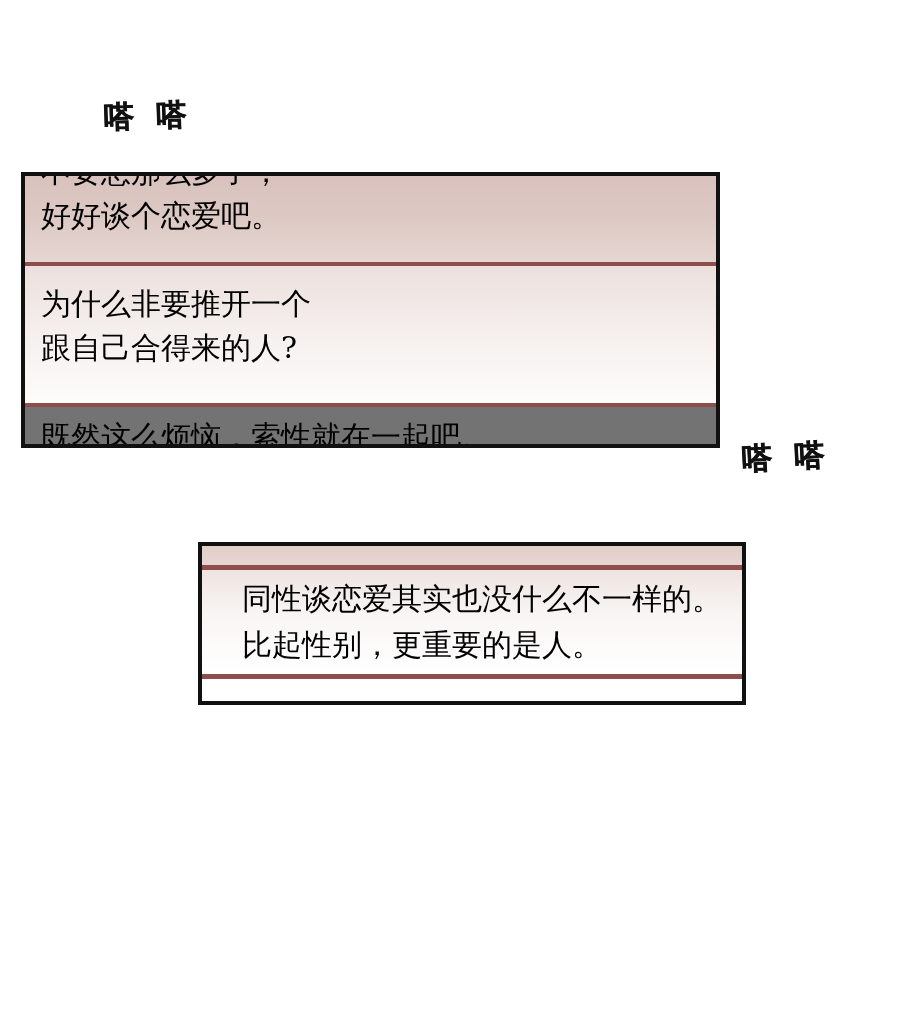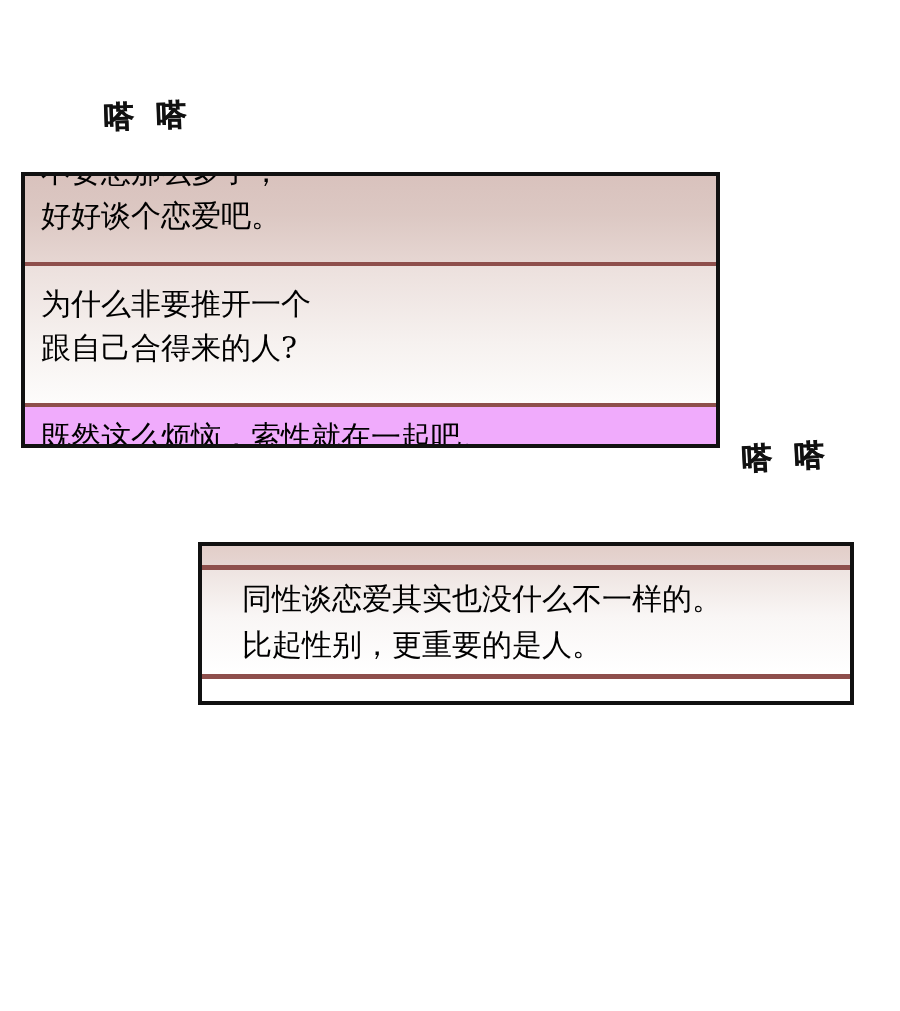--- a/index.html
+++ b/index.html
@@ -48,42 +48,42 @@
   #band-1 {
     height:86px;
     background:linear-gradient(to bottom,#d9c2bd 0%,#dcc8c3 45%,#e6d6d2 100%);
   }
   #band-2 {
     height:141px;
     background:linear-gradient(to bottom,#ece0dd 0%,#f6f1ef 55%,#fdfcfb 100%);
   }
   #band-3 {
     height:69px;
-    background:#f0abfc;
+    background:#737373;
   }
 
   .dlg {
     font-family:"DejaVu Serif","Liberation Serif", serif;
     color:#000000;
     font-size:30px;
     line-height:44px;
     white-space:pre-line;
   }
   
   #band-1 .dlg {
     position:absolute;
     left:16px; top:-26px;
   }
   #band-2 .dlg { position:absolute; left:16px; top:16px; }
   #band-3 .dlg { position:absolute; left:16px; top:8px; }
 
   
   #panel-bottom {
     left:198px; top:542px;
-    width:656px; height:163px;
+    width:548px; height:163px;
   }
   #bp-strip-top {
     height:24px;
     background:linear-gradient(to bottom,#e2cec9 0%,#e6d5d1 100%);
     border-bottom:5px solid #8e4f4c;
   }
   #bp-body {
     height:104px;
     background:linear-gradient(to bottom,#eee4e1 0%,#f9f6f5 45%,#ffffff 100%);
     position:relative;

